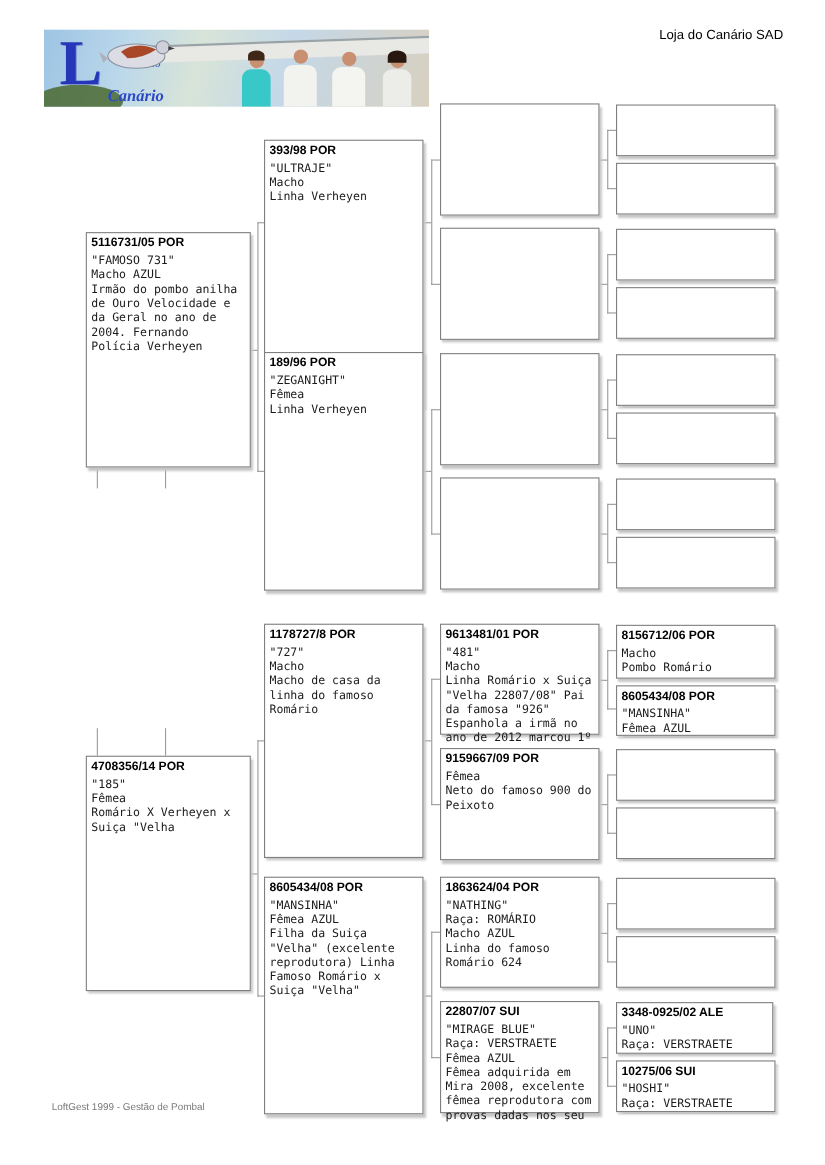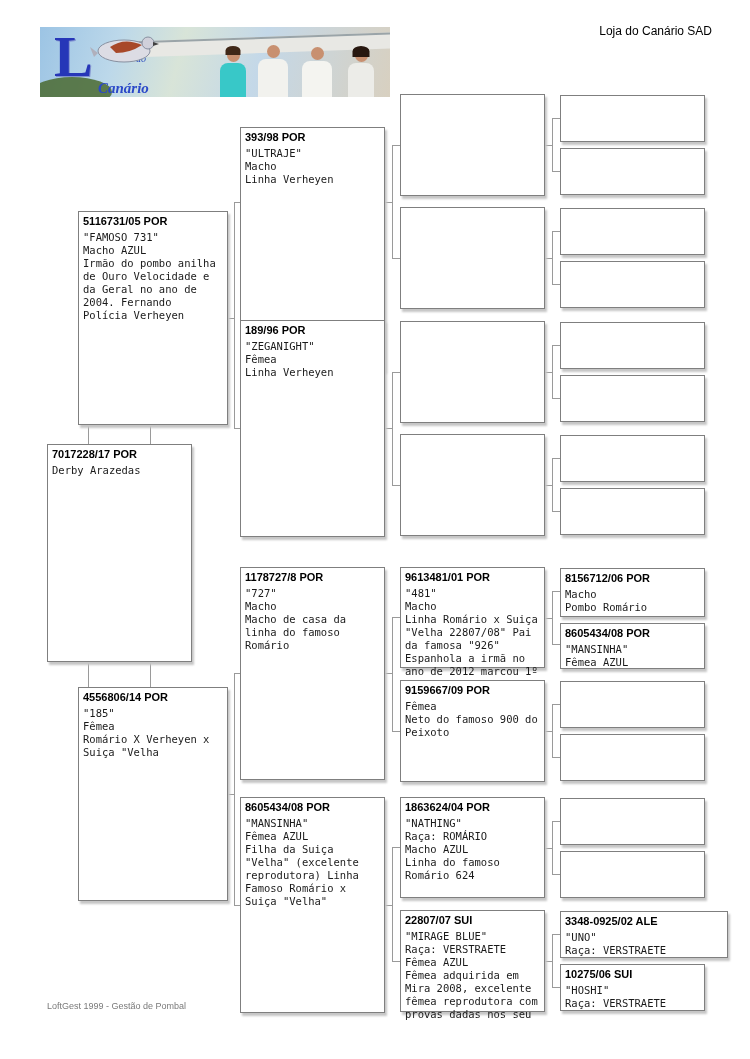--- a/index.html
+++ b/index.html
@@ -132,37 +132,33 @@
       <div class="connector" style="left: 552px; top: 704px; width: 8px; height: 1px;"></div>
       <div class="connector" style="left: 552px; top: 757px; width: 8px; height: 1px;"></div>
       <div class="connector" style="left: 545px; top: 848px; width: 7px; height: 1px;"></div>
       <div class="connector" style="left: 552px; top: 821px; width: 8px; height: 1px;"></div>
       <div class="connector" style="left: 552px; top: 874px; width: 8px; height: 1px;"></div>
       <div class="connector" style="left: 545px; top: 961px; width: 7px; height: 1px;"></div>
       <div class="connector" style="left: 552px; top: 934px; width: 8px; height: 1px;"></div>
       <div class="connector" style="left: 552px; top: 987px; width: 8px; height: 1px;"></div>
     </div>
 
-  <div class="box" style="left:47px;top:444px;width:145px;height:218px;">
-    <div class="ring">7017228/17 POR</div>
-    <div class="bodytext">Derby Arazedas</div>
-  </div>
 
   <div class="box" style="left:78px;top:211px;width:150px;height:214px;">
     <div class="ring">5116731/05 POR</div>
     <div class="bodytext">"FAMOSO 731"
 Macho AZUL
 Irmão do pombo anilha
 de Ouro Velocidade e
 da Geral no ano de
 2004. Fernando
 Polícia Verheyen</div>
   </div>
   <div class="box" style="left:78px;top:687px;width:150px;height:214px;">
-    <div class="ring">4556806/14 POR</div>
+    <div class="ring">4708356/14 POR</div>
     <div class="bodytext">"185"
 Fêmea
 Romário X Verheyen x
 Suiça "Velha</div>
   </div>
 
   <div class="box" style="left:240px;top:94px;width:145px;height:244px;margin-top:33px;">
     <div class="ring">393/98 POR</div>
     <div class="bodytext">"ULTRAJE"
 Macho
@@ -248,21 +244,21 @@
   </div>
   <div class="box" style="left:560px;top:623px;width:145px;height:46px;">
     <div class="ring">8605434/08 POR</div>
     <div class="bodytext">"MANSINHA"
 Fêmea AZUL</div>
   </div>
   <div class="box" style="left:560px;top:681px;width:145px;height:47px;"></div>
   <div class="box" style="left:560px;top:734px;width:145px;height:47px;"></div>
   <div class="box" style="left:560px;top:798px;width:145px;height:47px;"></div>
   <div class="box" style="left:560px;top:851px;width:145px;height:47px;"></div>
-  <div class="box" style="left:560px;top:911px;width:168px;height:47px;">
+  <div class="box" style="left:560px;top:911px;width:143px;height:47px;">
     <div class="ring">3348-0925/02 ALE</div>
     <div class="bodytext">"UNO"
 Raça: VERSTRAETE</div>
   </div>
   <div class="box" style="left:560px;top:964px;width:145px;height:47px;">
     <div class="ring">10275/06 SUI</div>
     <div class="bodytext">"HOSHI"
 Raça: VERSTRAETE</div>
   </div>
 

